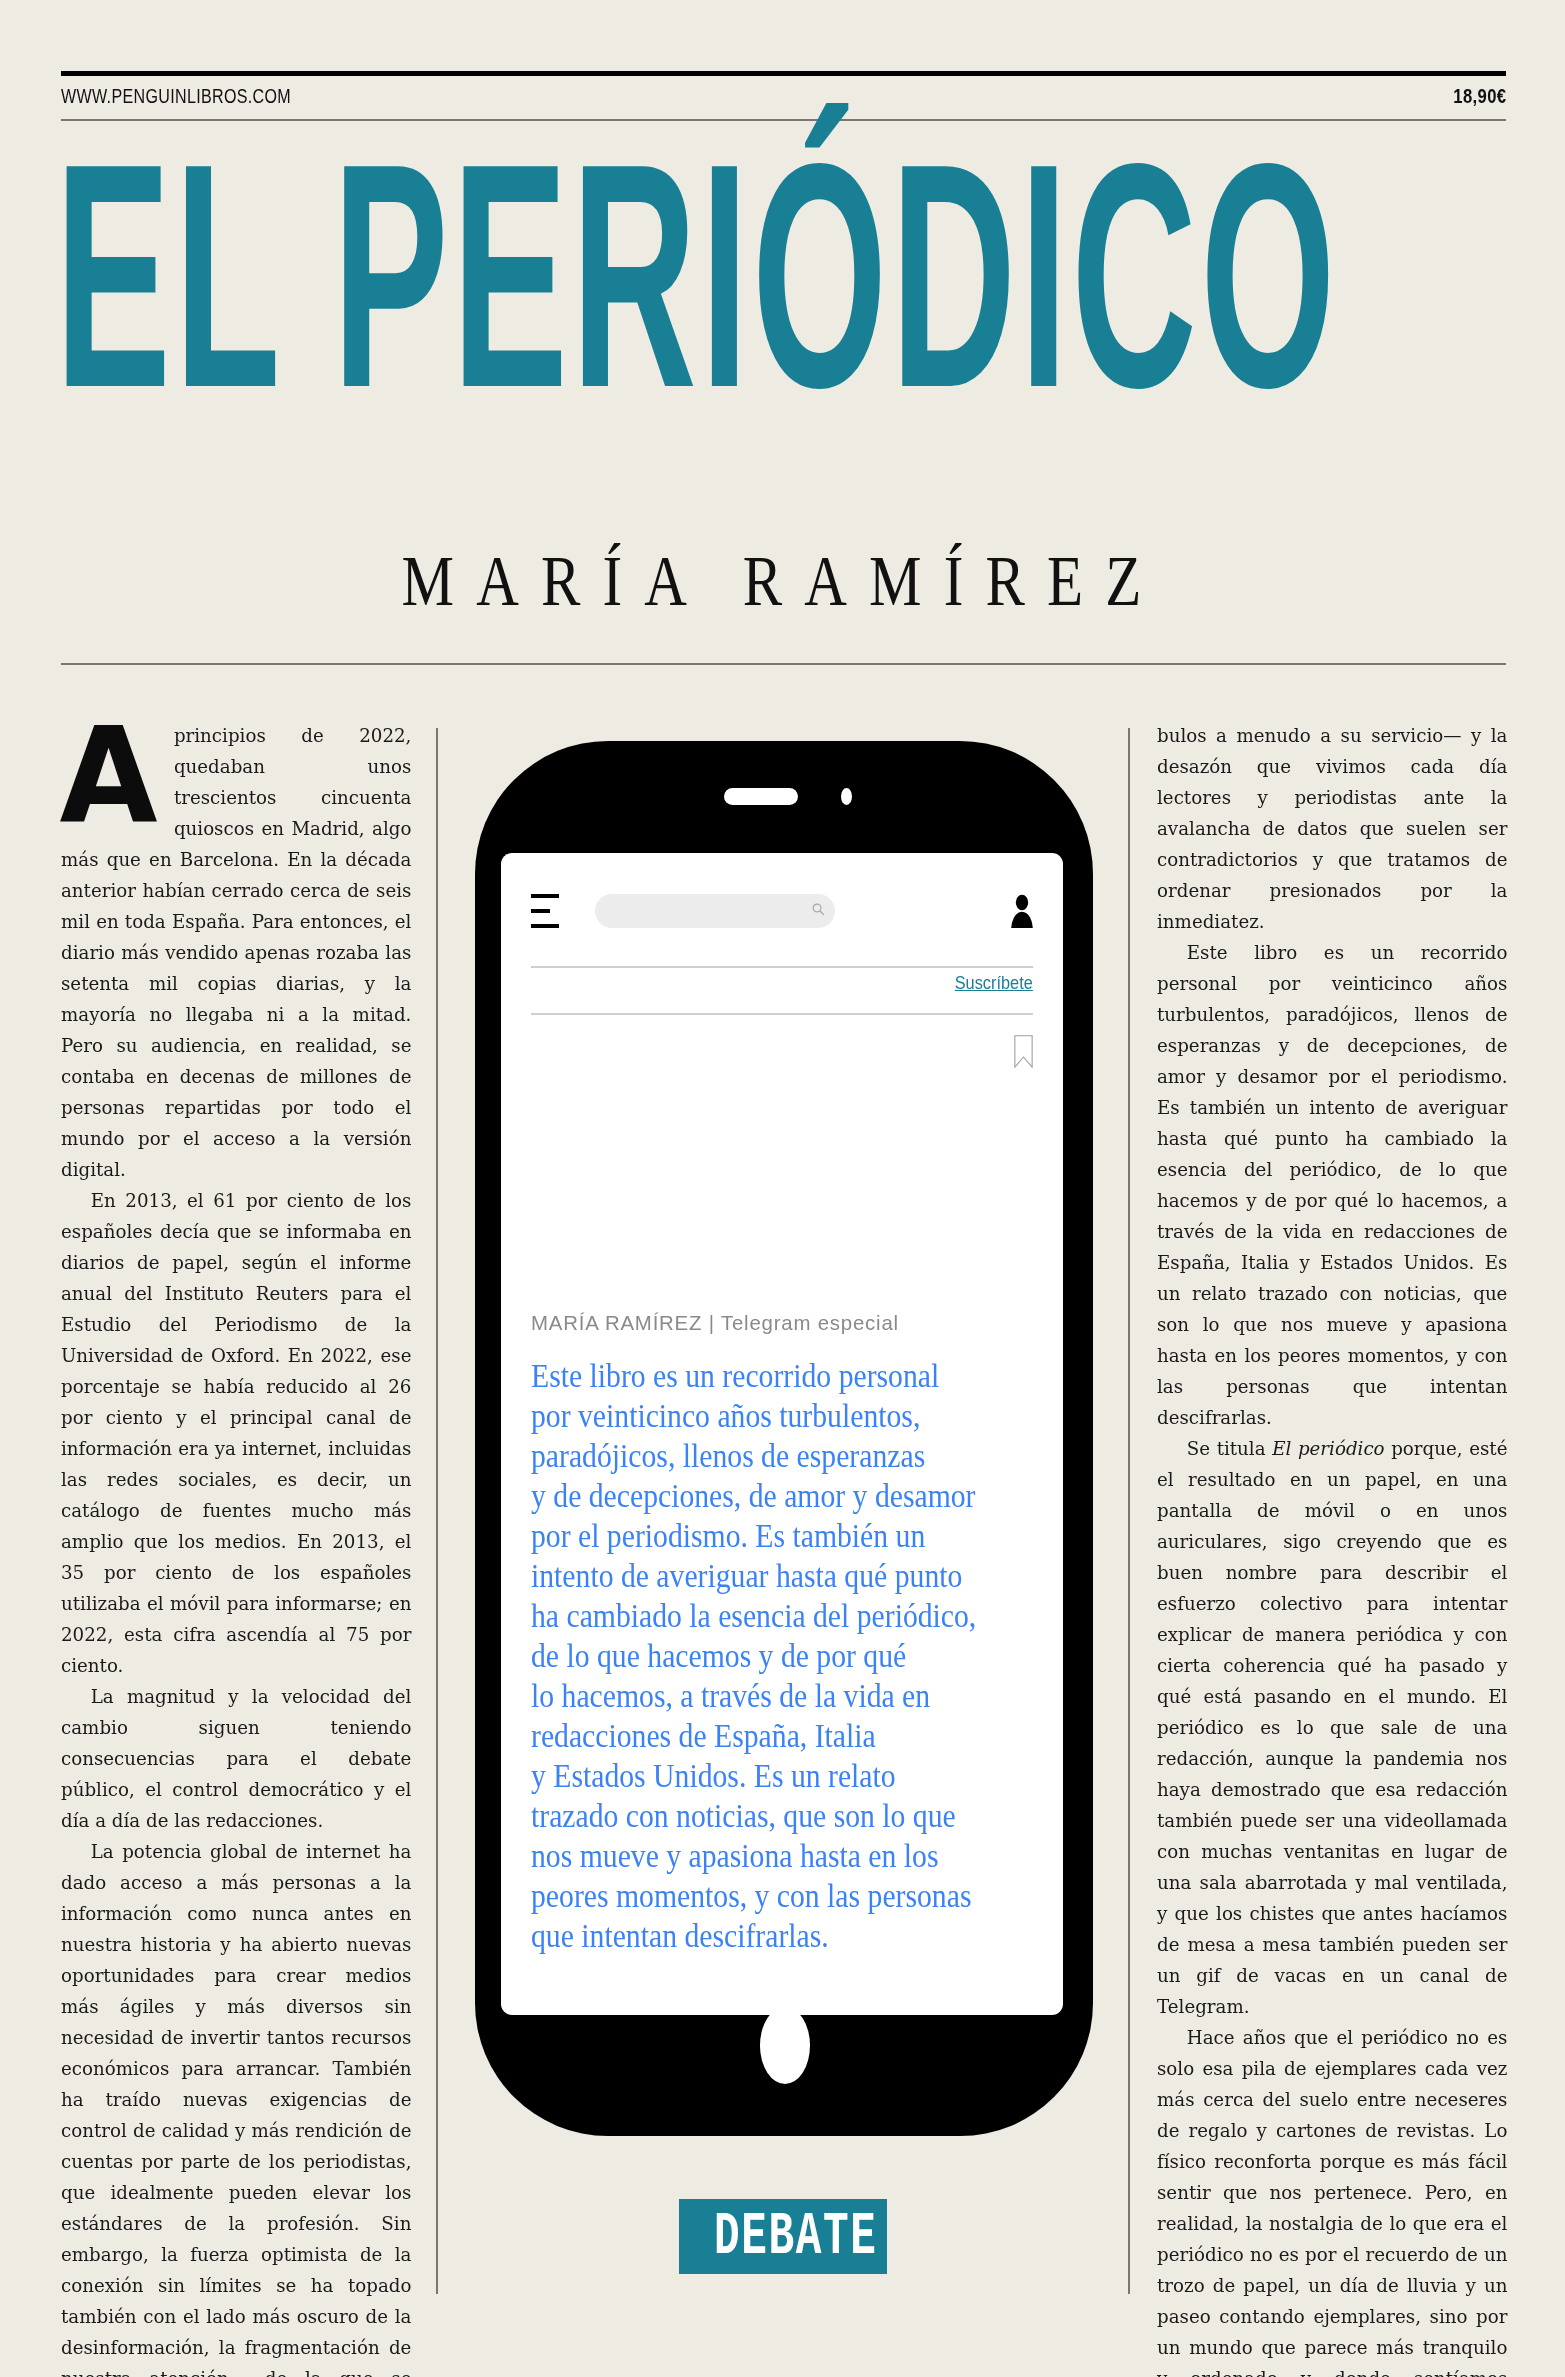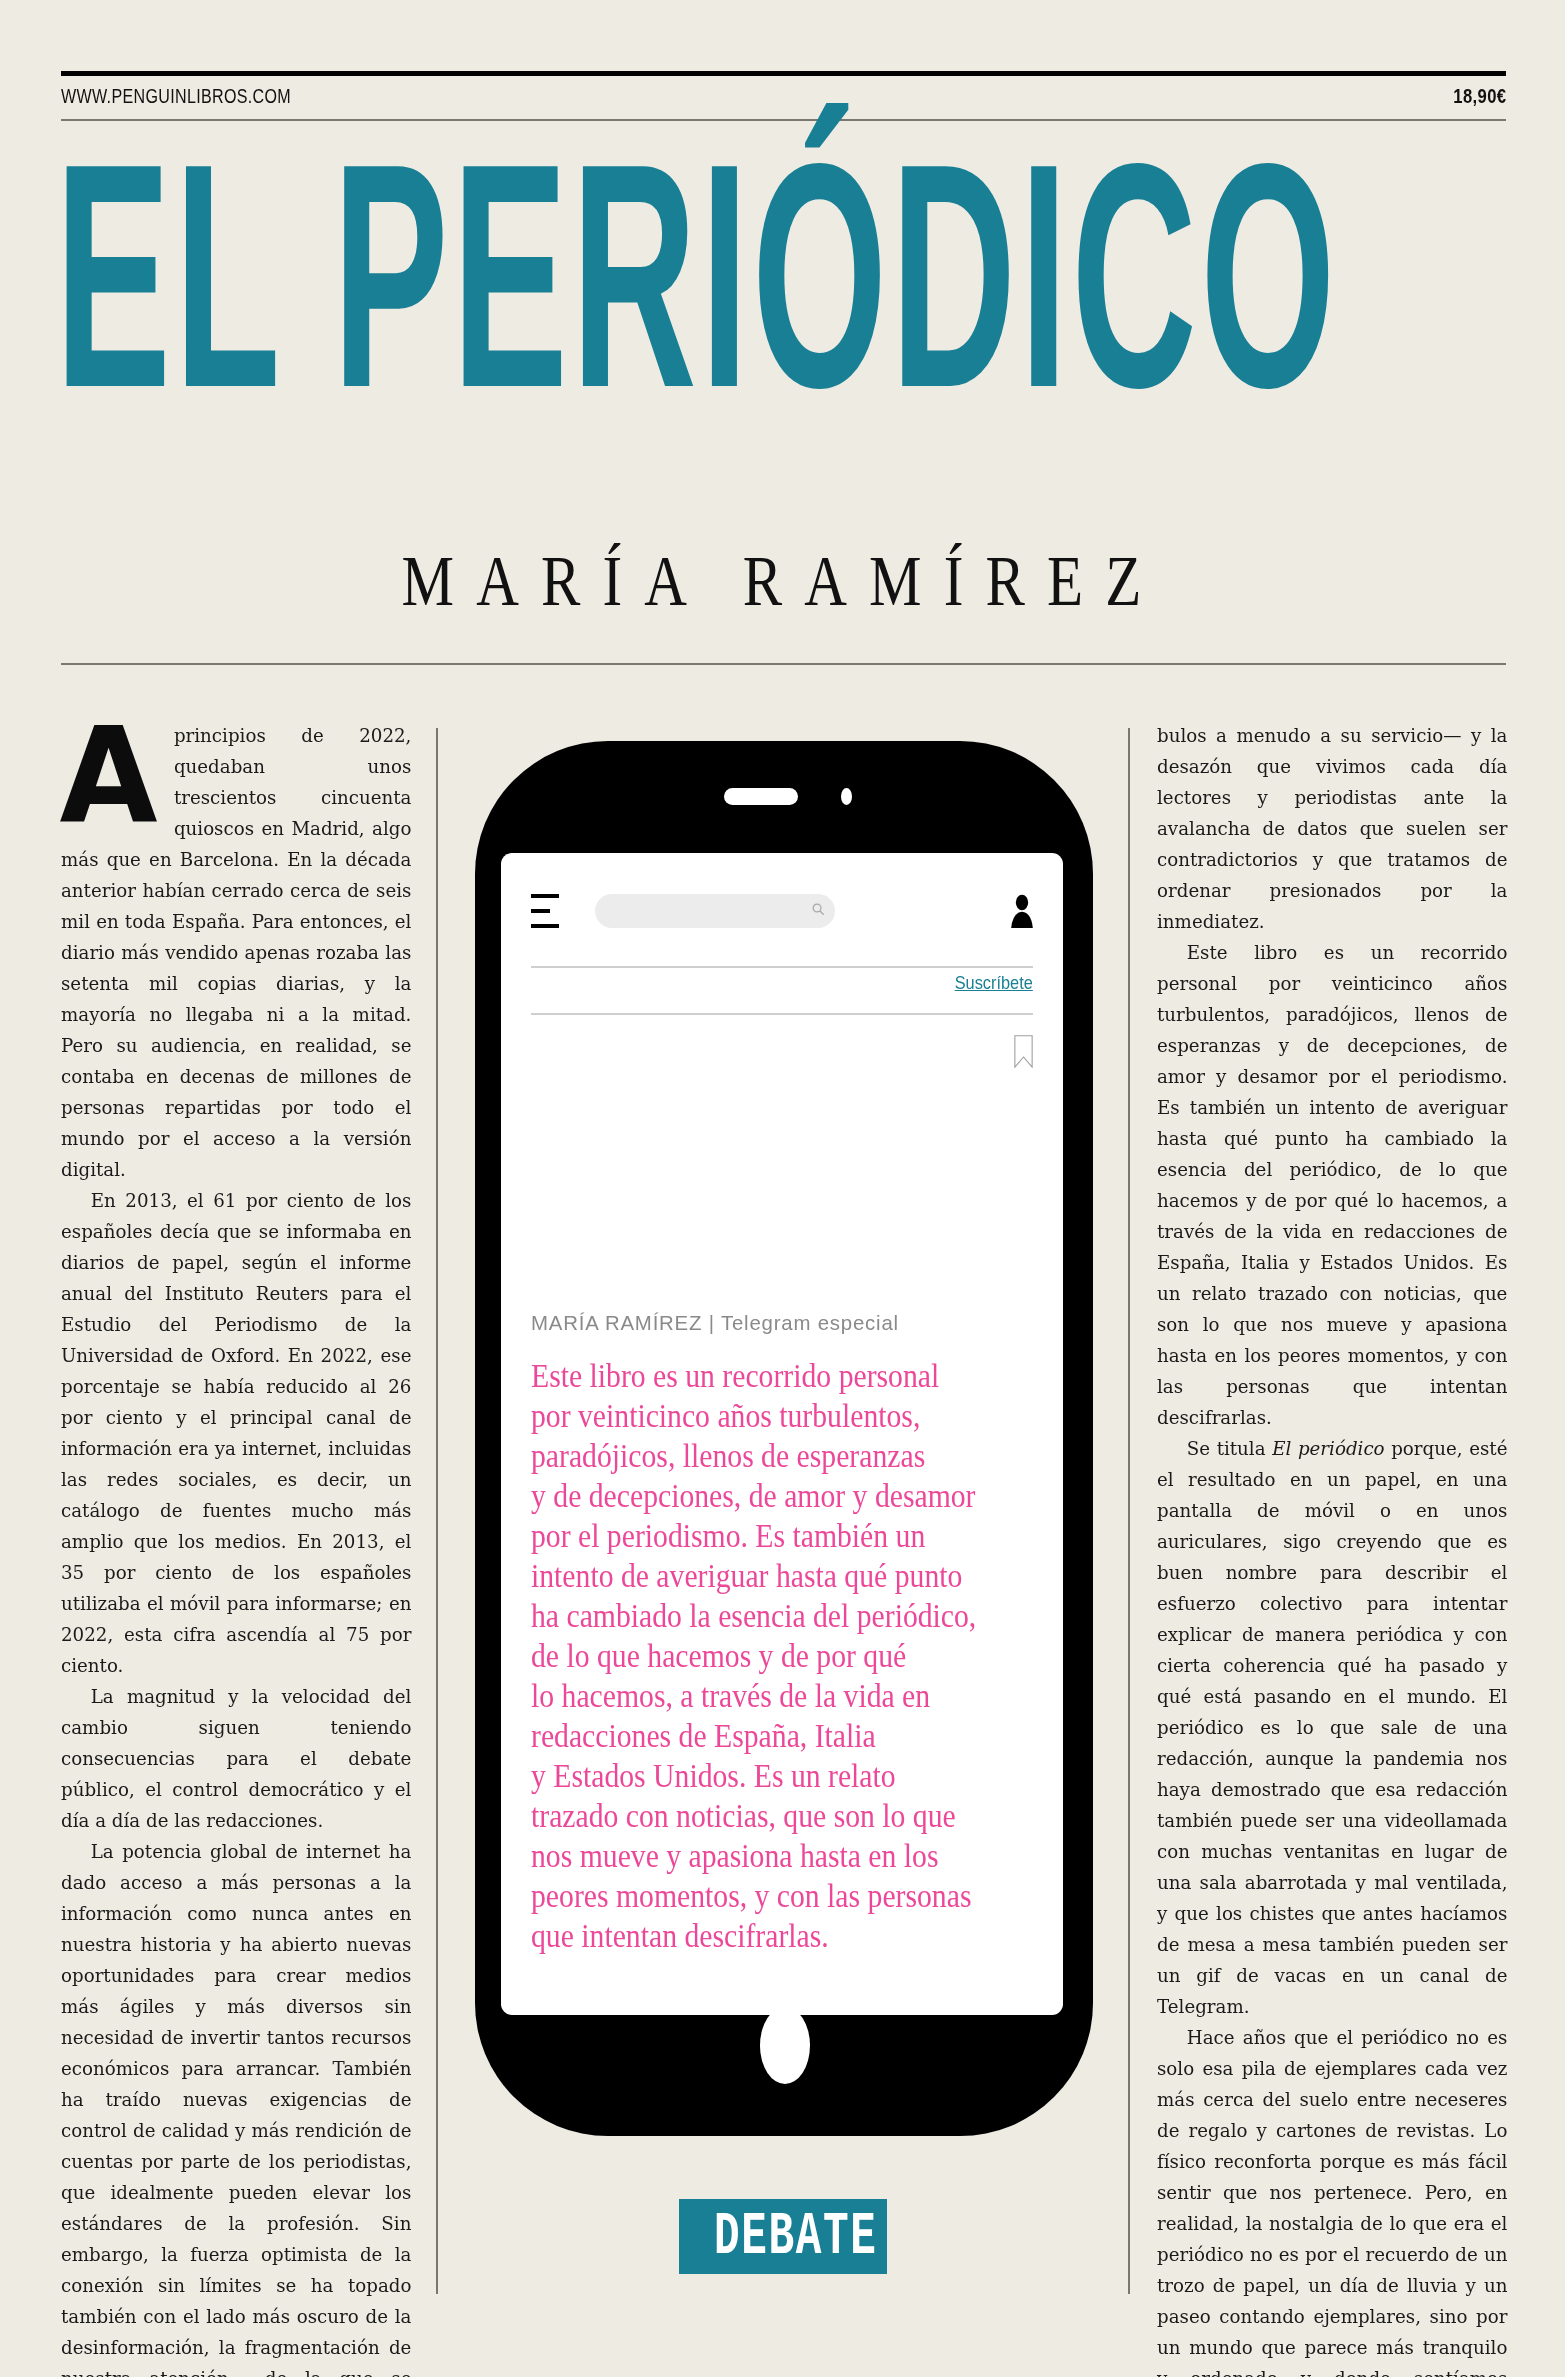--- a/index.html
+++ b/index.html
@@ -56,21 +56,21 @@
   .subscribe { position: absolute; right: 30px; top: 119px; font-family: "Liberation Sans", sans-serif; font-size: 19px;
     color: #187f94; text-decoration: underline; transform: scaleX(0.86); transform-origin: right top; }
 
   .headline { position: absolute; left: 30px; top: 171px; width: 438px; font-family: "DejaVu Serif", serif; font-weight: 700;
     font-size: 51px; line-height: 65px; color: #0c0c0c; letter-spacing: -0.8px; }
   .headline span { display: block; transform: scaleX(0.88); transform-origin: left top; white-space: nowrap; }
   .bookmark-icon { position: absolute; right: 30px; top: 182px; width: 19px; height: 33px; }
   .byline { position: absolute; left: 30px; top: 459px; font-family: "Liberation Sans", sans-serif; font-size: 20.4px;
     color: #8a8a8a; letter-spacing: 0.8px; }
   .excerpt { position: absolute; left: 30px; top: 503px; width: 517px; font-family: "Liberation Serif", serif;
-    font-size: 33px; line-height: 40px; color: #ec4899; }
+    font-size: 33px; line-height: 40px; color: #3b82f6; }
   .excerpt span { display: block; white-space: nowrap; transform: scaleX(0.9); transform-origin: left top; }
 
   
   .logo { position: absolute; left: 679px; top: 2199px; width: 208px; height: 75px; background: #187f94;
     color: #fff; font-family: Liberation Mono, monospace; font-weight: 700; font-size: 61px; line-height: 75px;
     text-align: center; letter-spacing: 2.3px; }
   .logo span { display: inline-block; transform: scaleX(0.7); }
 </style>
 </head>
 <body>

